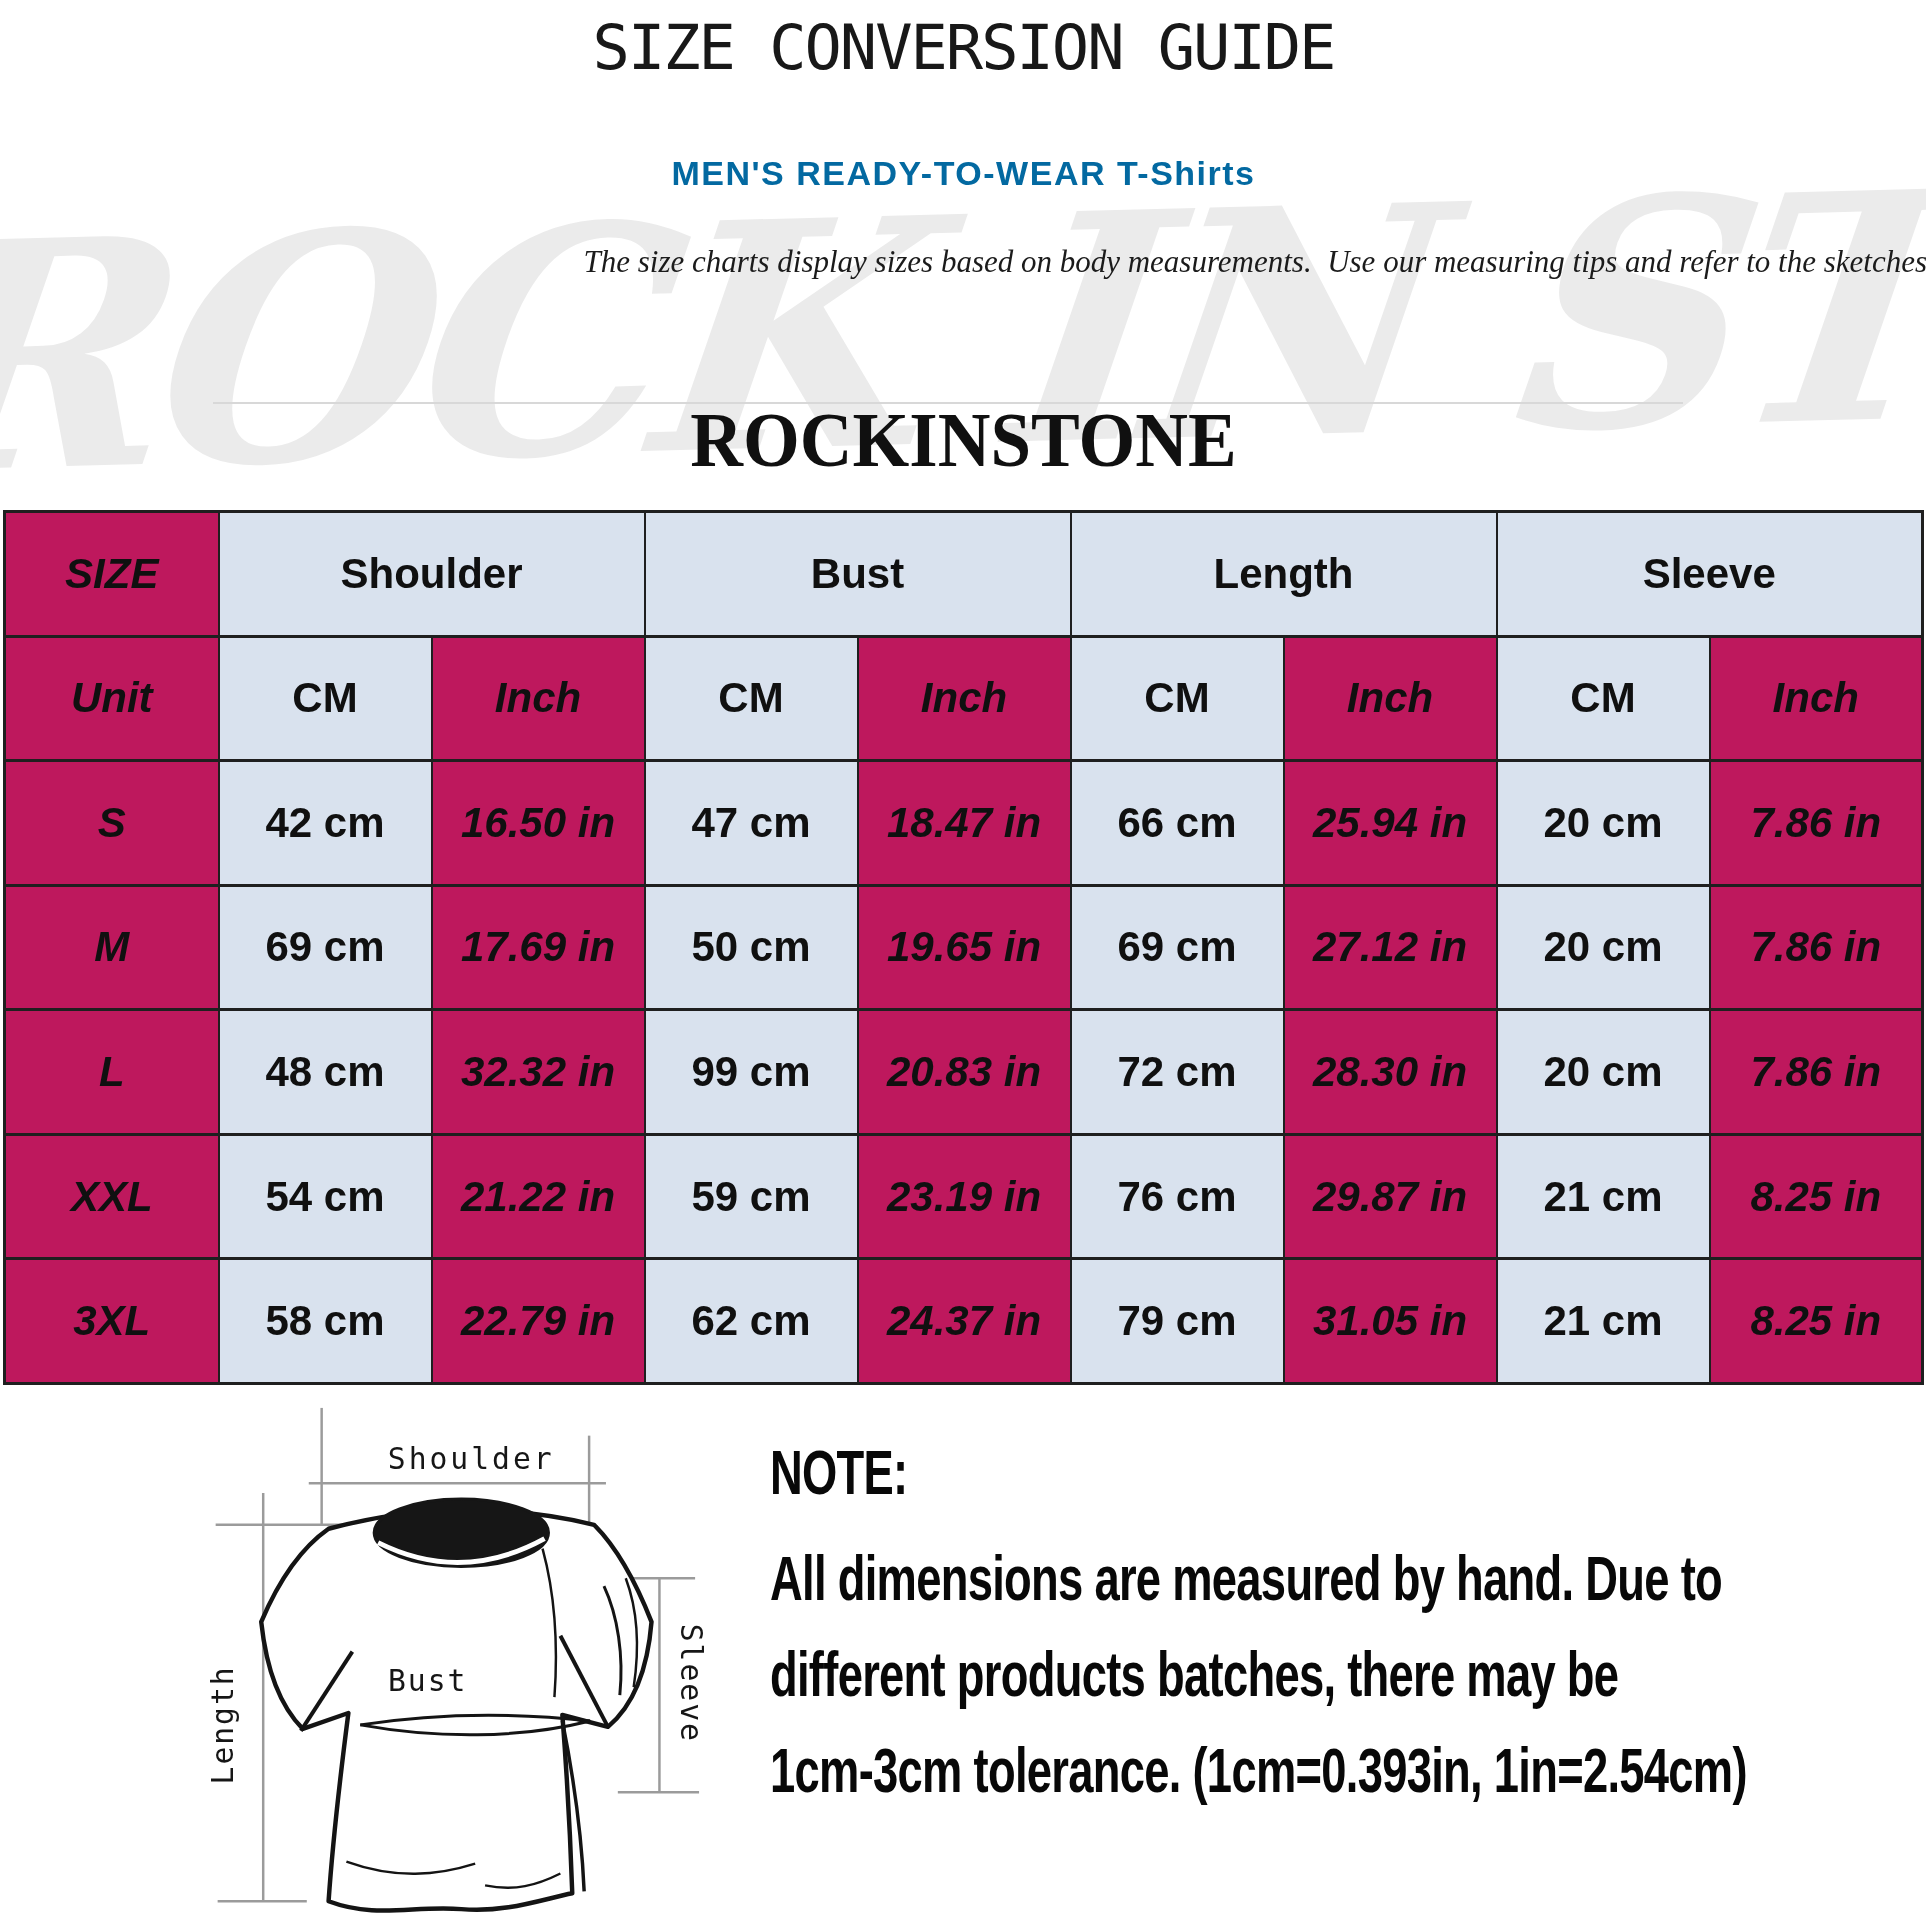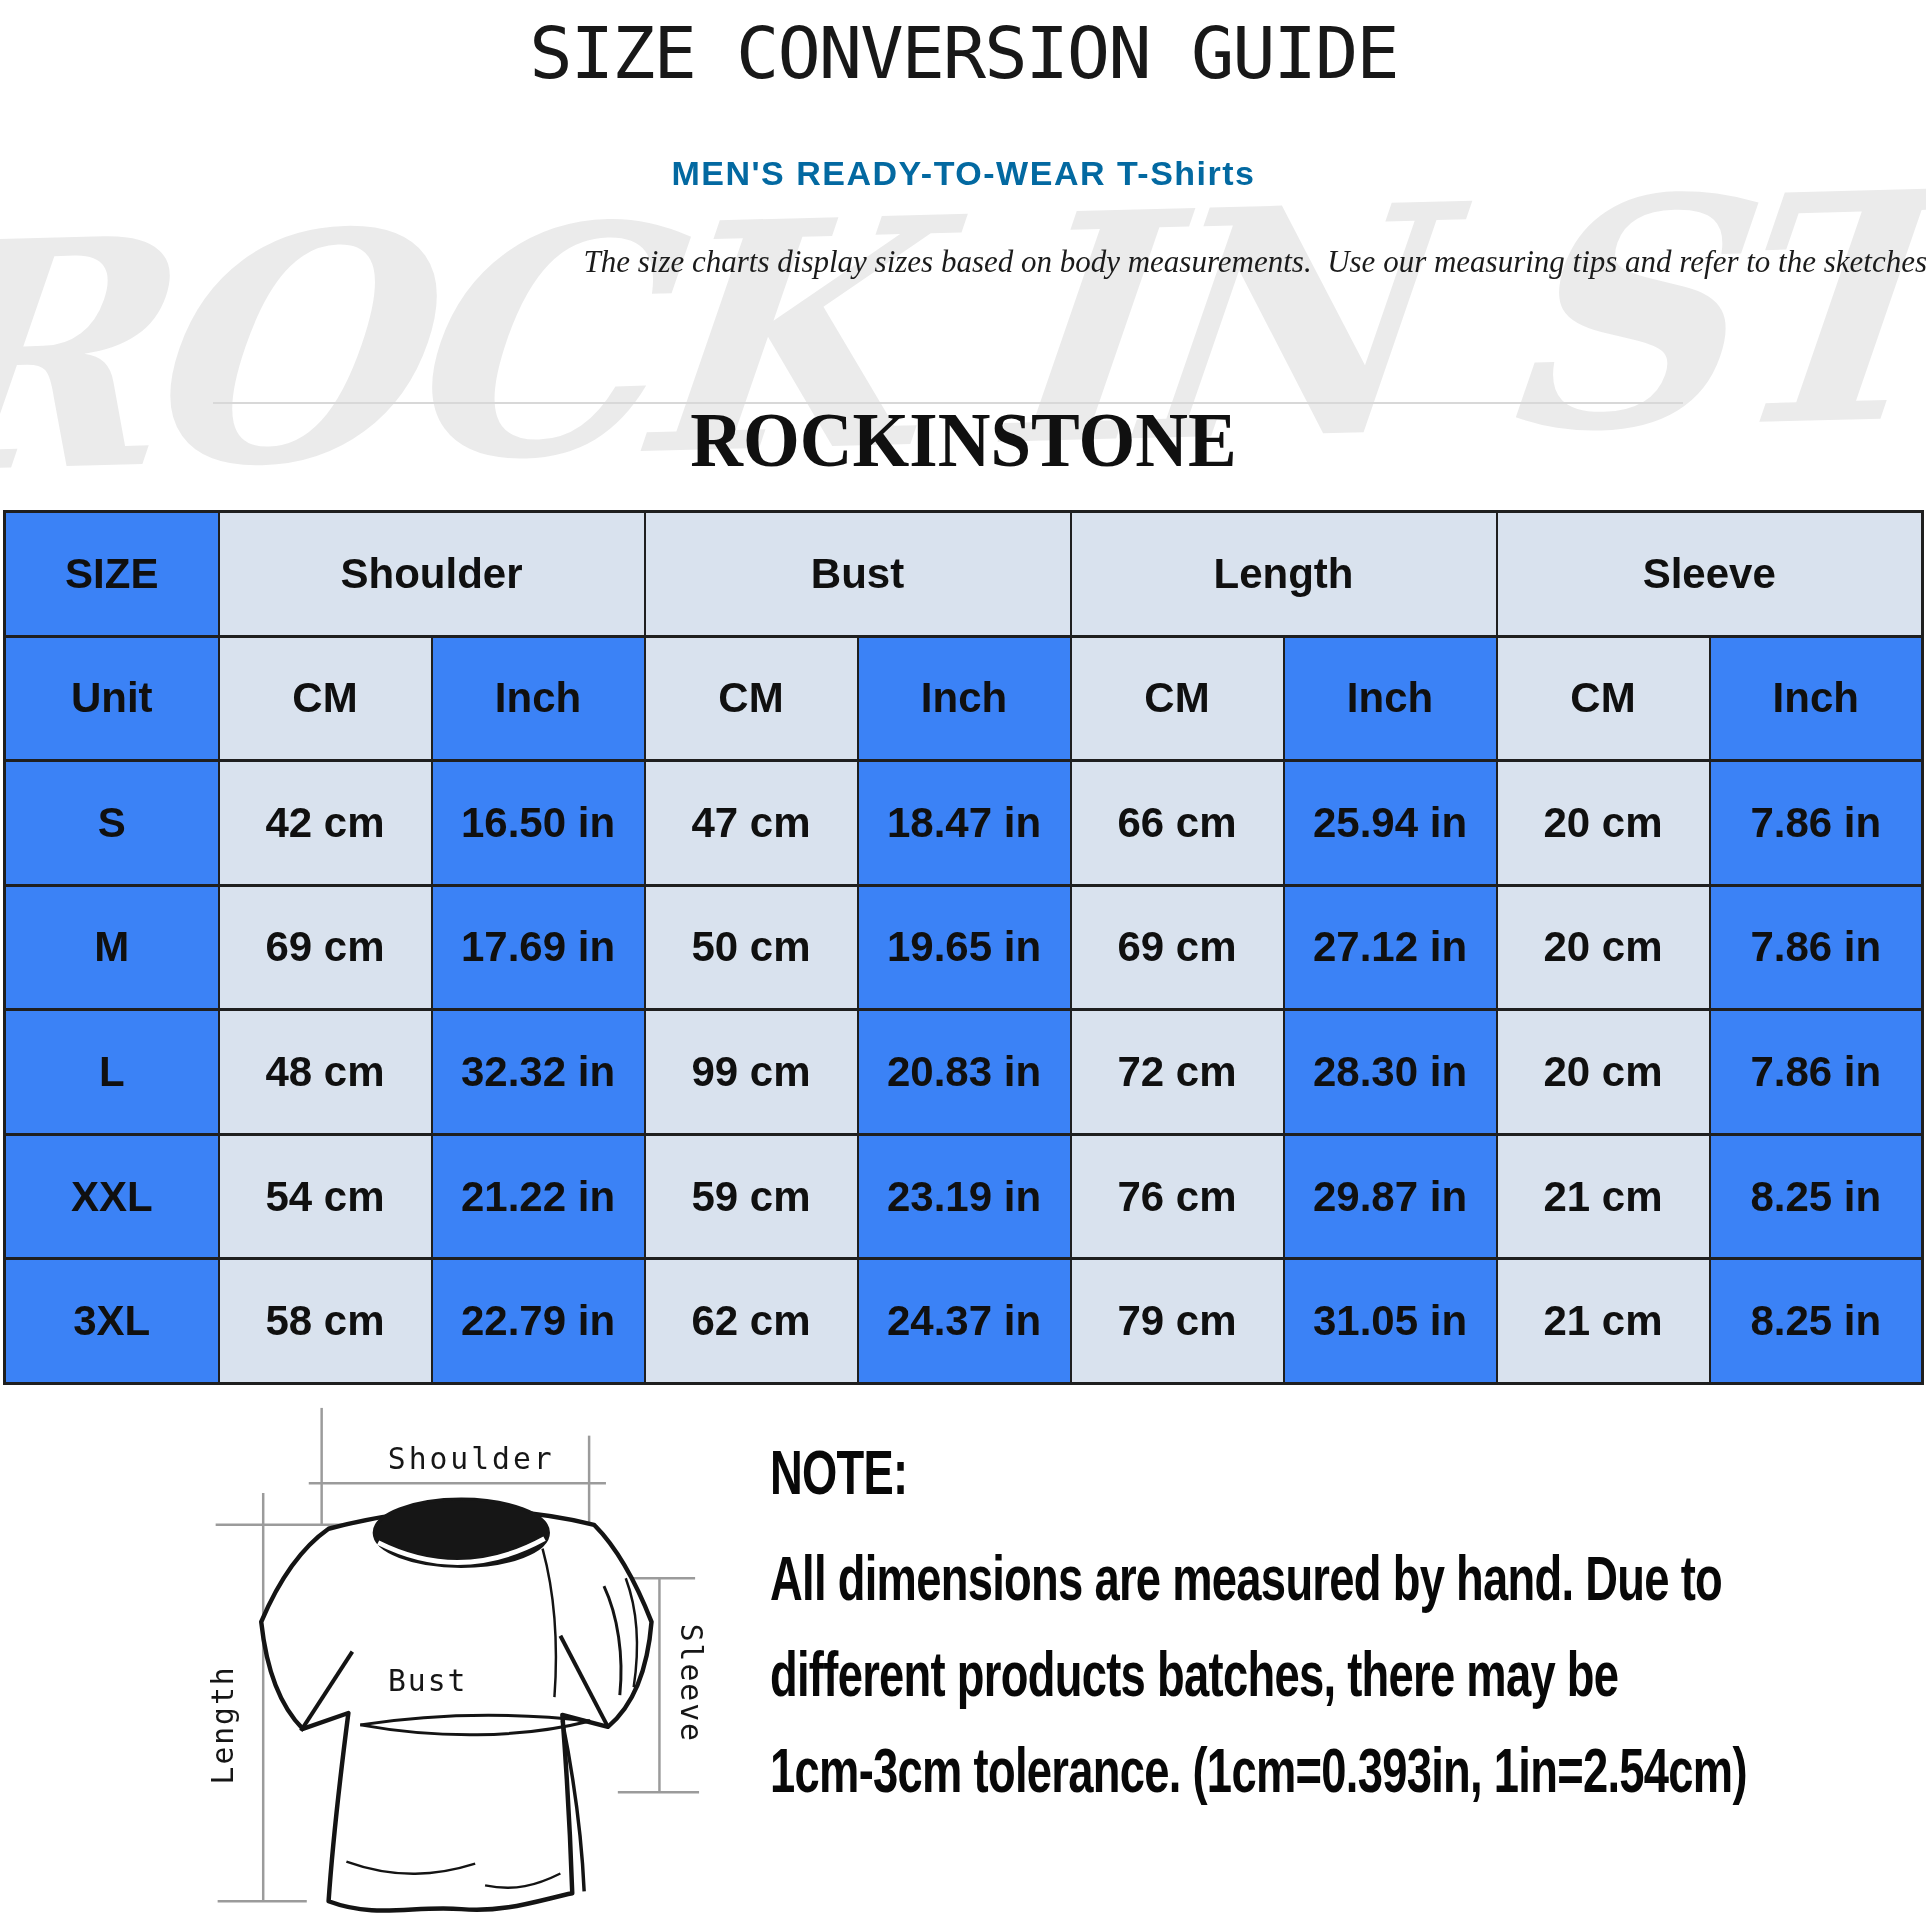--- a/index.html
+++ b/index.html
@@ -12,21 +12,21 @@
     position:absolute; top:147px; left:-79px; width:2089px; z-index:0;
     font-family:"DejaVu Serif", serif; font-style:italic; font-weight:700;
     font-size:315px; letter-spacing:-14px; white-space:nowrap; text-align:center;
     color:rgba(20,20,20,0.085);
     transform:skewX(-10deg) rotate(-1.5deg); transform-origin:center;
   }
   
   .title{
     position:absolute; top:14px; left:0; width:100%; text-align:center; z-index:1;
     font-family:"DejaVu Sans Mono", monospace; font-weight:400;
-    font-size:72px; letter-spacing:-2px; color:#181818; line-height:1.1;
+    font-size:62px; letter-spacing:-2px; color:#181818; line-height:1.1;
   }
   .subtitle{
     position:absolute; top:154px; left:0; width:100%; text-align:center; z-index:1;
     font-weight:700; font-size:34px; letter-spacing:1.5px; color:#0369a1;
   }
   .desc{
     position:absolute; left:0; width:100%; text-align:center; z-index:1;
     font-family:"Liberation Serif", serif; font-style:italic;
     font-size:31px; color:#1b1b1b; white-space:pre;
   }
@@ -46,21 +46,21 @@
     border-collapse:collapse; table-layout:fixed; background:#ffffff;
     border:3px solid #1f1f1f; text-align:center;
     font-weight:700; font-size:42px; color:#101010;
   }
   table.size-table td{
     border-style:solid; border-color:#1f1f1f;
     border-width:3px 2px; padding:0; vertical-align:middle; white-space:pre;
   }
   table.size-table tr{height:109px;}
   td.blue{background:#d9e2ee;}
-  td.white{background:#3b82f6;}
+  td.white{background:#be185d;font-style:italic;}
   
   .sketch{position:absolute; left:178px; top:1398px; width:634px; height:527px; z-index:1;}
   
   .note{
     position:absolute; left:770px; top:1424px; width:1465px; z-index:1;
     font-weight:700; font-size:63px; letter-spacing:-1px; line-height:96px; color:#080808;
     transform:scaleX(0.72); transform-origin:left top; white-space:nowrap;
   }
   .note .nl{margin:0;}
   .note .nh{margin-bottom:10px;}

